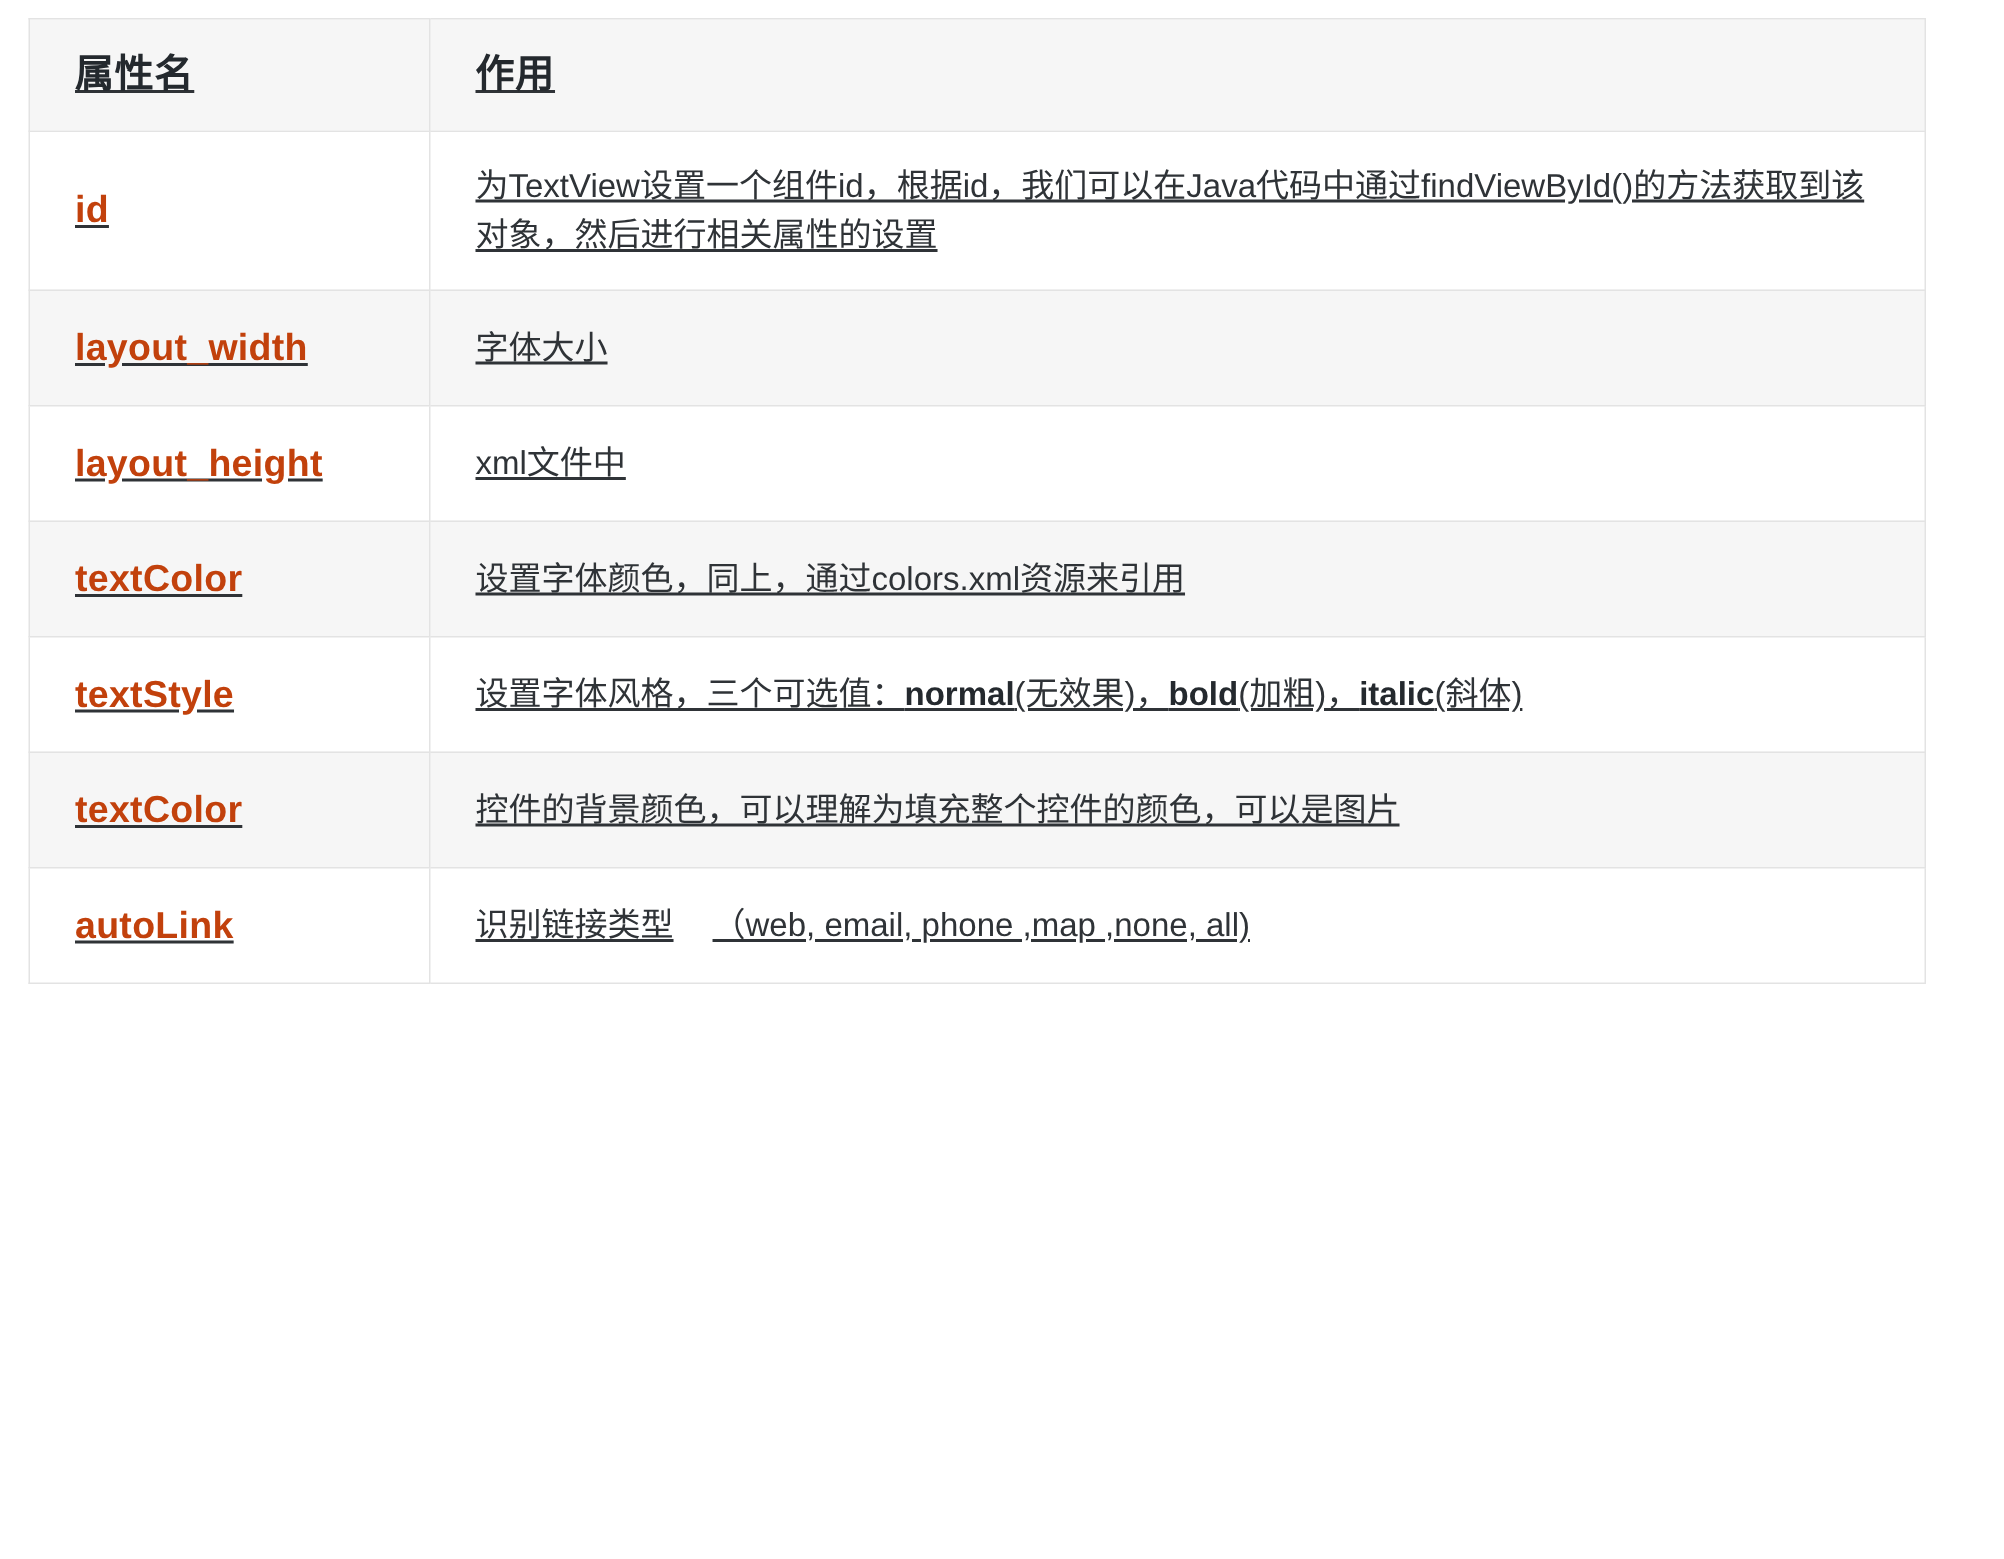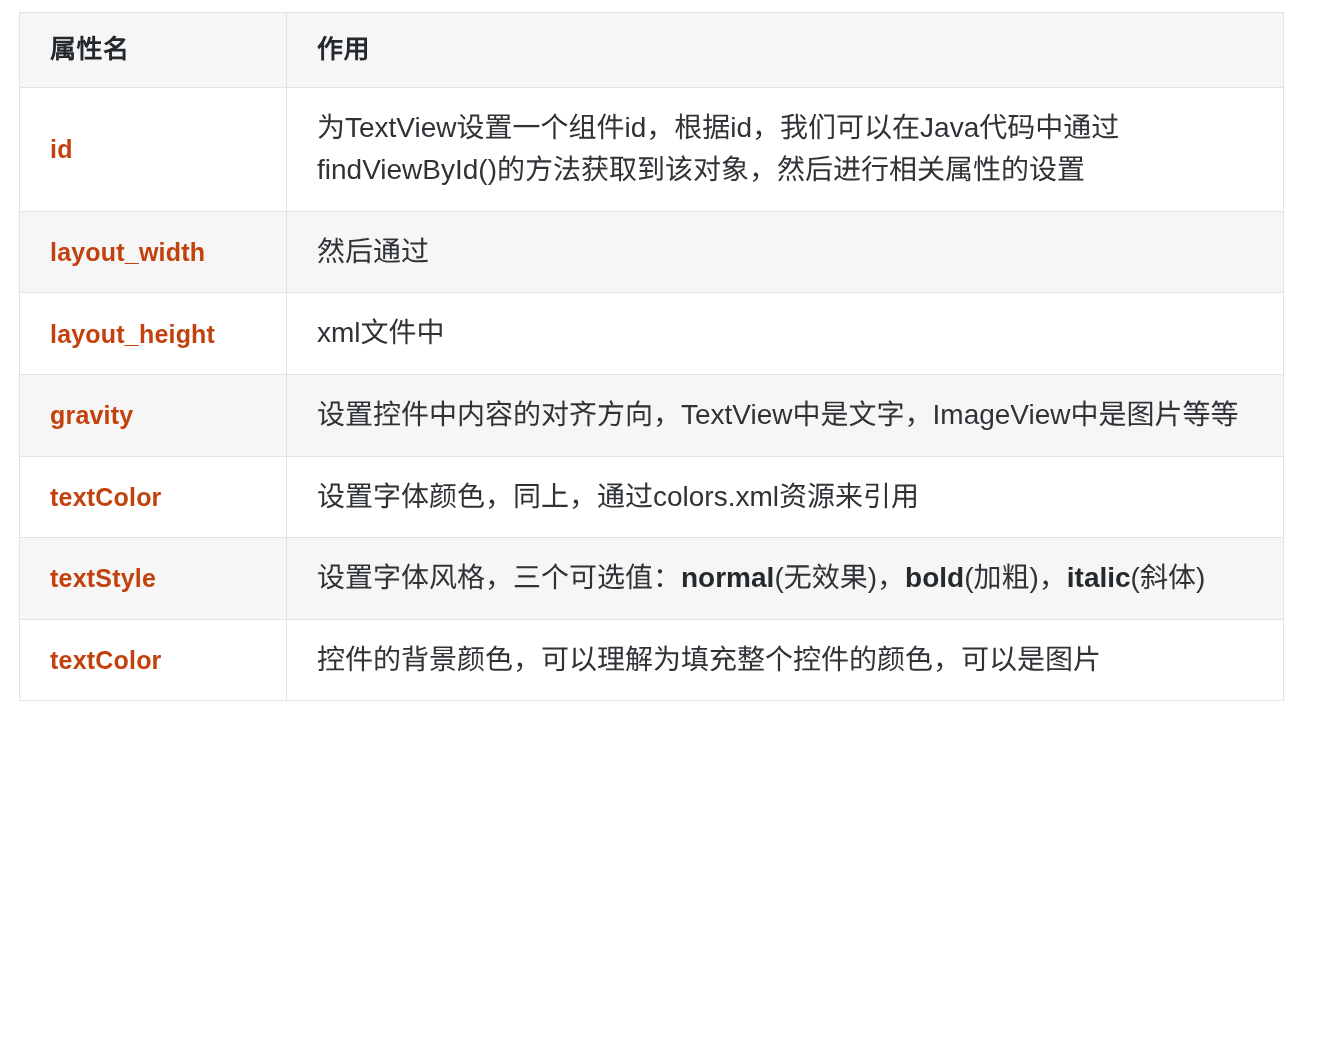--- a/index.html
+++ b/index.html
@@ -15,20 +15,21 @@
     color: #2f3337;
     overflow: hidden;
   }
 
   .page {
     position: relative;
     width: 1336px;
     height: 1039px;
     box-sizing: border-box;
     padding: 12px 52px 12px 19px;
+    text-decoration: underline;
   }
 
   table.attr-table {
     width: 100%;
     border-collapse: collapse;
     table-layout: fixed;
     border: 1px solid #e3e3e3;
     background: #ffffff;
   }
 
@@ -50,21 +51,21 @@
     color: #24292e;
     letter-spacing: 0.5px;
     padding: 20px 30px 20px 30px;
     line-height: 1.3;
   }
   thead th.h-name { padding-left: 30px; }
   thead th.h-desc { padding-left: 30px; }
 
   
   tbody td {
-    font-size: 28px;
+    font-size: 22px;
     line-height: 1.52;
     padding: 19px 30px 19px 30px;
     color: #2f3337;
   }
 
   tbody td.cell-name {
     font-weight: bold;
     font-size: 25px;
     color: #c2410c;
     letter-spacing: 0.2px;
@@ -102,49 +103,51 @@
 
     <tbody>
 
       <tr>
         <td class="cell-name">id</td>
         <td class="cell-desc">为TextView设置一个组件id，根据id，我们可以在Java代码中通过findViewById()的方法获取到该对象，然后进行相关属性的设置</td>
       </tr>
 
       <tr>
         <td class="cell-name">layout_width</td>
-        <td class="cell-desc">然后通过</td>
+        <td class="cell-desc">字体大小</td>
       </tr>
 
       <tr>
         <td class="cell-name">layout_height</td>
         <td class="cell-desc">xml文件中</td>
       </tr>
 
-      <tr>
-        <td class="cell-name">gravity</td>
-        <td class="cell-desc">设置控件中内容的对齐方向，TextView中是文字，ImageView中是图片等等</td>
-      </tr>
 
 
       <tr>
         <td class="cell-name">textColor</td>
         <td class="cell-desc">设置字体颜色，同上，通过colors.xml资源来引用</td>
       </tr>
 
       <tr>
         <td class="cell-name">textStyle</td>
         <td class="cell-desc">
           <span>设置字体风格，三个可选值：</span><span class="bold-term">normal</span><span>(无效果)，</span><span class="bold-term">bold</span><span>(加粗)，</span><span class="bold-term">italic</span><span>(斜体)</span>
         </td>
       </tr>
 
 
       <tr>
         <td class="cell-name">textColor</td>
         <td class="cell-desc">控件的背景颜色，可以理解为填充整个控件的颜色，可以是图片</td>
       </tr>
 
+      <tr>
+        <td class="cell-name">autoLink</td>
+        <td class="cell-desc">
+          <span>识别链接类型</span><span class="wide-gap"></span><span>（web, email, phone ,map ,none, all)</span>
+        </td>
+      </tr>
 
     </tbody>
   </table>
 
 </div>
 
 </body></html>

